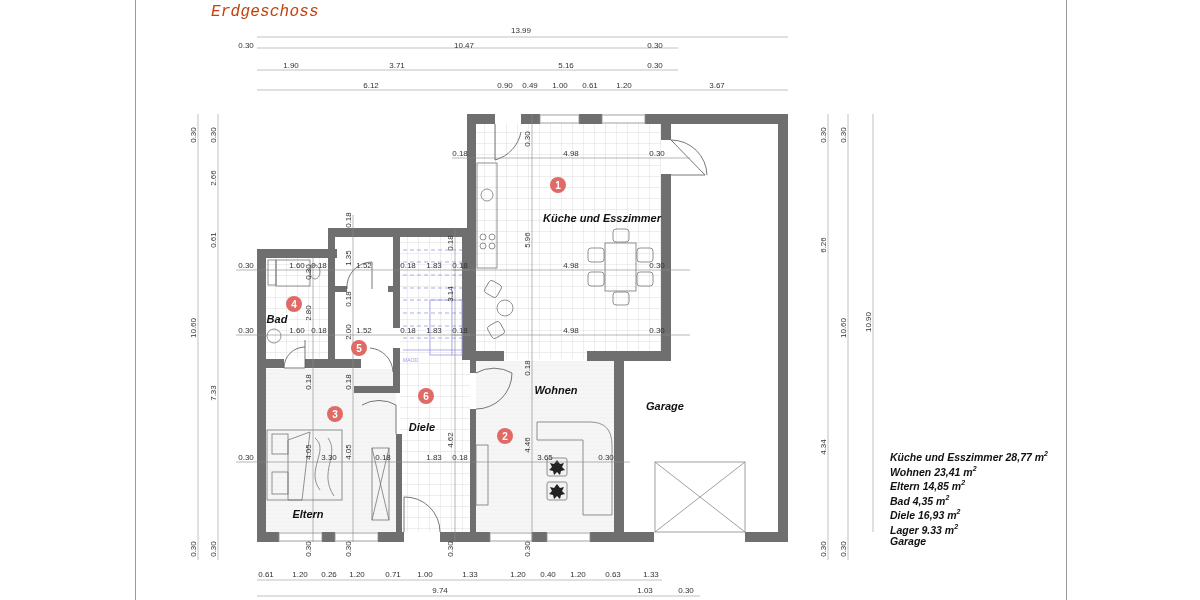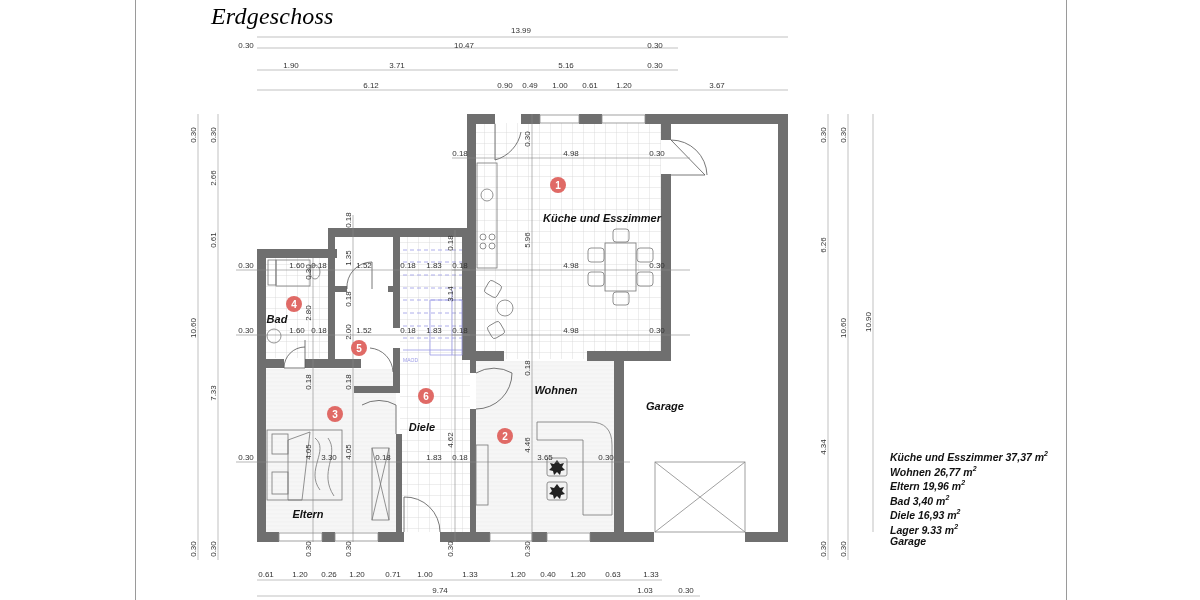--- a/index.html
+++ b/index.html
@@ -1,18 +1,18 @@
 <!DOCTYPE html>
 <html><head>
 <meta charset="utf-8">
 <style>
   html, body { margin:0; padding:0; background:#ffffff; }
   body { width:1200px; height:600px; position:relative; overflow:hidden; font-family:"Liberation Sans", sans-serif; }
   .sheet-border { position:absolute; top:0; bottom:0; width:1px; background:#9a9a9a; }
-  .title { position:absolute; left:211px; top:3px; font-family:Liberation Serif, serif; font-style:italic; font-size:24px; color:#000000; letter-spacing:0.2px; }
+  .title { position:absolute; left:211px; top:3px; font-family:Liberation Mono, monospace; font-style:italic; font-size:16px; color:#c2410c; letter-spacing:0.2px; }
   svg { position:absolute; left:0; top:0; }
   .dim-text { font-family:"Liberation Sans", sans-serif; font-size:8px; fill:#333; }
   .room-label { font-family:"Liberation Sans", sans-serif; font-size:11px; font-weight:bold; font-style:italic; fill:#111; }
   .badge-text { font-family:"Liberation Sans", sans-serif; font-size:10px; font-weight:bold; fill:#fff; }
   .legend { position:absolute; left:890px; top:448px; font-family:"Liberation Sans", sans-serif; font-weight:bold; font-style:italic; font-size:10.5px; color:#111; line-height:12px; }
   .legend sup { font-size:7px; }
 </style>
 </head>
 <body>
 
@@ -323,20 +323,20 @@
       <g>
         <circle cx="426" cy="396" r="8" fill="#e06a66"></circle>
         <text x="426" y="399.5" class="badge-text" text-anchor="middle">6</text>
       </g>
       <text x="422" y="431" class="room-label" text-anchor="middle">Diele</text>
       <text x="665" y="410" class="room-label" text-anchor="middle">Garage</text>
     </g>
 </svg>
 
 <div class="legend" id="legend">
-    <div><span>Küche und Esszimmer 37,37 m</span><sup>2</sup></div>
-    <div><span>Wohnen 26,77 m</span><sup>2</sup></div>
-    <div><span>Eltern 19,96 m</span><sup>2</sup></div>
-    <div><span>Bad 3,40 m</span><sup>2</sup></div>
+    <div><span>Küche und Esszimmer 28,77 m</span><sup>2</sup></div>
+    <div><span>Wohnen 23,41 m</span><sup>2</sup></div>
+    <div><span>Eltern 14,85 m</span><sup>2</sup></div>
+    <div><span>Bad 4,35 m</span><sup>2</sup></div>
     <div><span>Diele 16,93 m</span><sup>2</sup></div>
     <div><span>Lager 9.33 m</span><sup>2</sup></div>
     <div><span>Garage</span></div>
   </div>
 
 </body></html>

